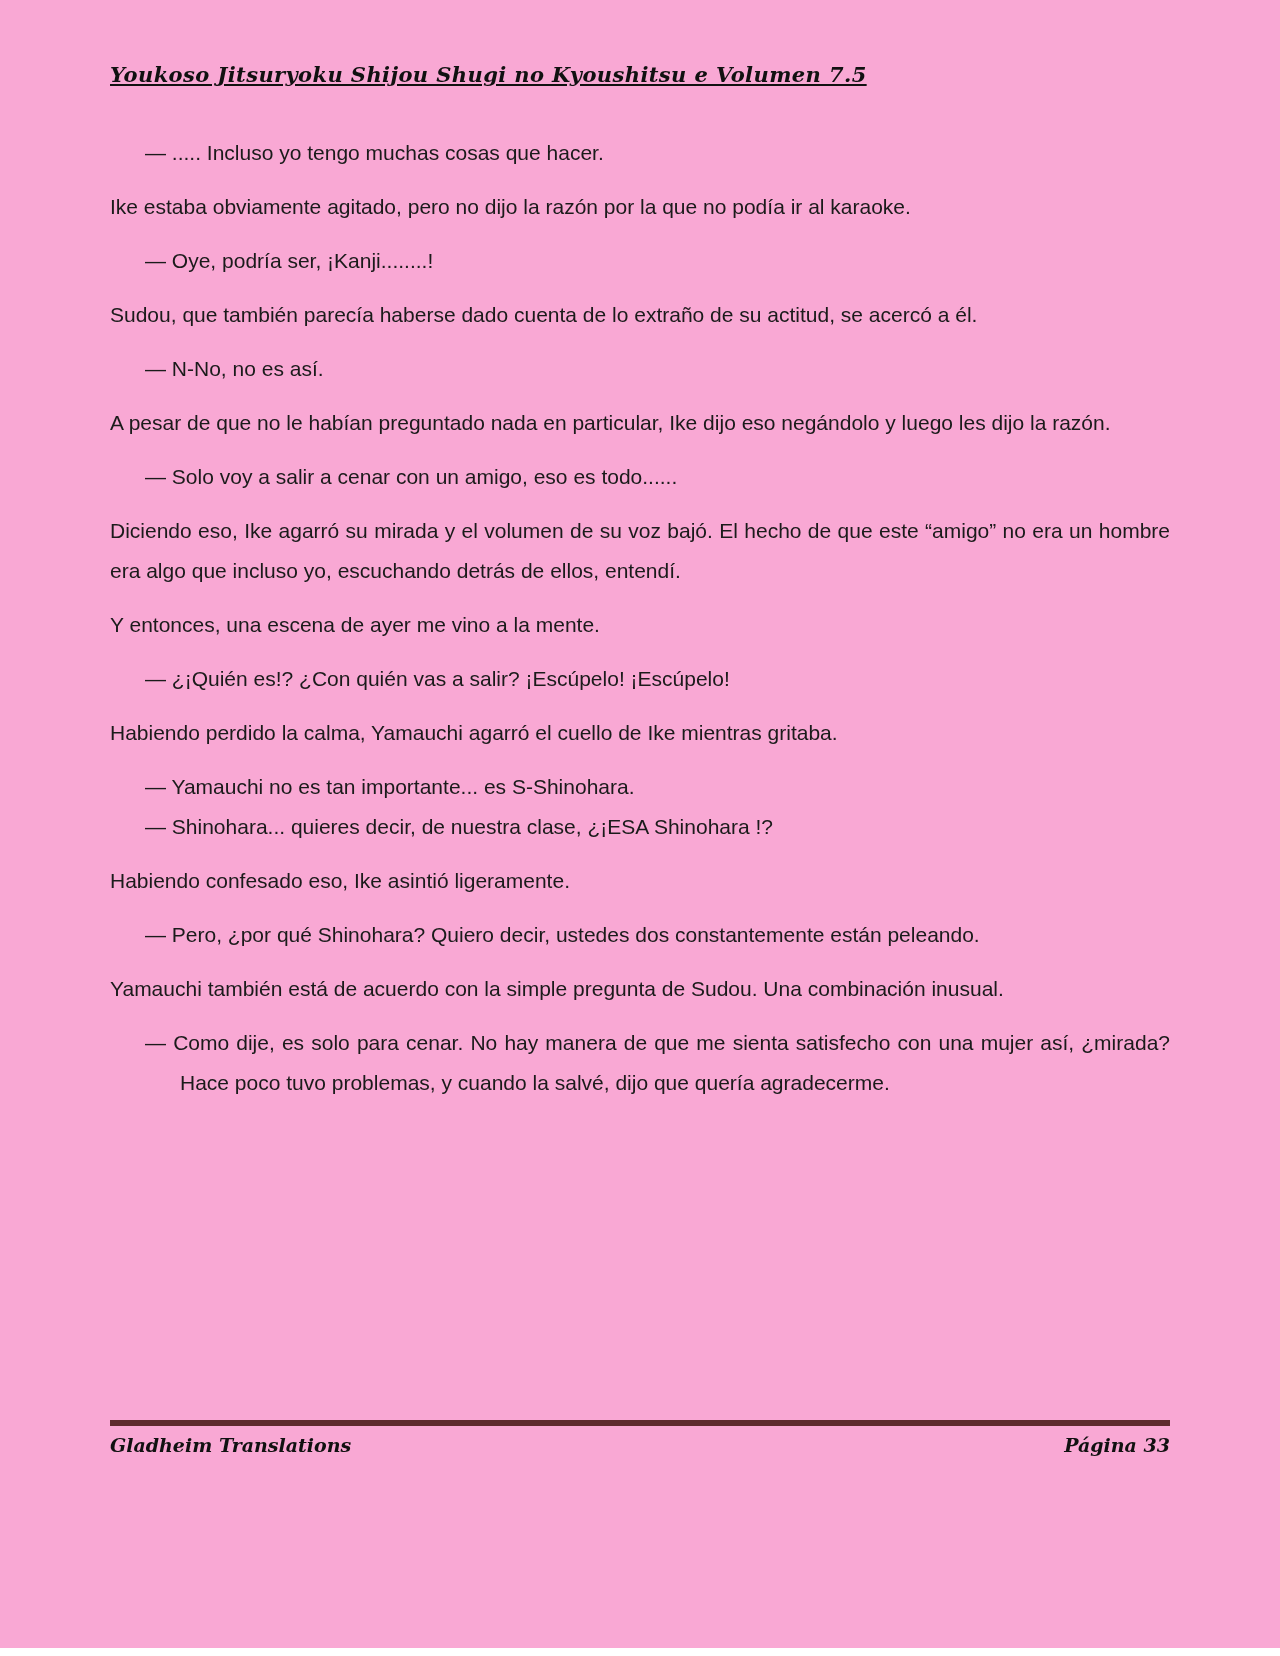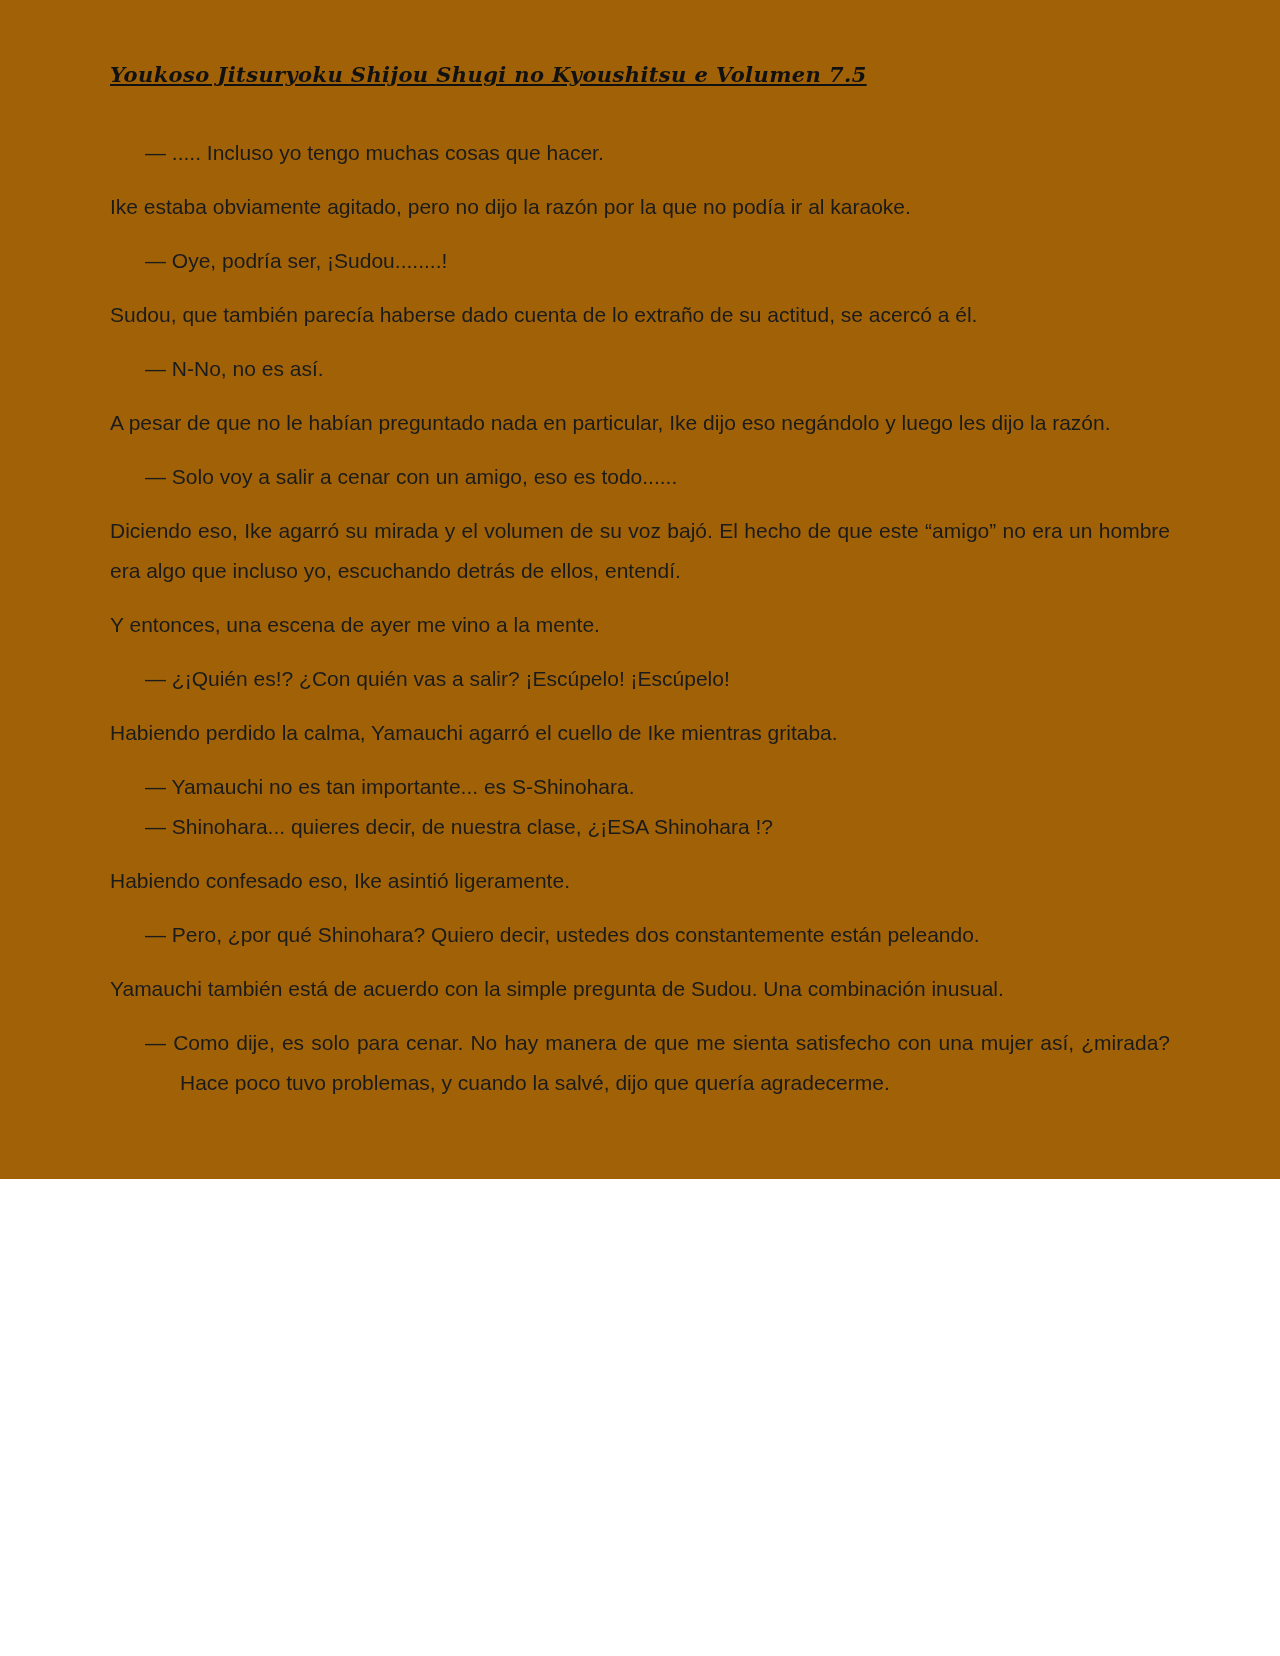--- a/index.html
+++ b/index.html
@@ -1,22 +1,22 @@
 <!DOCTYPE html>
 <html><head>
 <meta charset="utf-8">
 <style>
   * { margin: 0; padding: 0; box-sizing: border-box; }
   html, body { background: #ffffff; }
   .page {
     position: relative;
     width: 1280px;
-    height: 1179px;
+    height: 1648px;
     margin: 0 auto;
-    background: #a16207;
+    background: #f9a8d4;
     padding: 62px 110px 12px 110px;
     font-family: "Liberation Sans", sans-serif;
     color: #1b1b1b;
     overflow: hidden;
   }
   .header {
     margin-bottom: 46px;
   }
   .header-title {
     font-family: "DejaVu Serif", serif;
@@ -67,21 +67,21 @@
 
 <div class="page">
 
   <div class="header">
     <span class="header-title">Youkoso Jitsuryoku Shijou Shugi no Kyoushitsu e Volumen 7.5</span>
   </div>
 
   <div class="content" id="content">
       <p class="block dialogue">— ..... Incluso yo tengo muchas cosas que hacer.</p>
       <p class="block paragraph">Ike estaba obviamente agitado, pero no dijo la razón por la que no podía ir al karaoke.</p>
-      <p class="block dialogue">— Oye, podría ser, ¡Sudou........!</p>
+      <p class="block dialogue">— Oye, podría ser, ¡Kanji........!</p>
       <p class="block paragraph">Sudou, que también parecía haberse dado cuenta de lo extraño de su actitud, se acercó a él.</p>
       <p class="block dialogue">— N-No, no es así.</p>
       <p class="block paragraph">A pesar de que no le habían preguntado nada en particular, Ike dijo eso negándolo y luego les dijo la razón.</p>
       <p class="block dialogue">— Solo voy a salir a cenar con un amigo, eso es todo......</p>
       <p class="block paragraph">Diciendo eso, Ike agarró su mirada y el volumen de su voz bajó. El hecho de que este “amigo” no era un hombre era algo que incluso yo, escuchando detrás de ellos, entendí.</p>
       <p class="block paragraph">Y entonces, una escena de ayer me vino a la mente.</p>
       <p class="block dialogue">— ¿¡Quién es!? ¿Con quién vas a salir? ¡Escúpelo! ¡Escúpelo!</p>
       <p class="block paragraph">Habiendo perdido la calma, Yamauchi agarró el cuello de Ike mientras gritaba.</p>
       <p class="block dialogue tight">— Yamauchi no es tan importante... es S-Shinohara.</p>
       <p class="block dialogue">— Shinohara... quieres decir, de nuestra clase, ¿¡ESA Shinohara !?</p>

